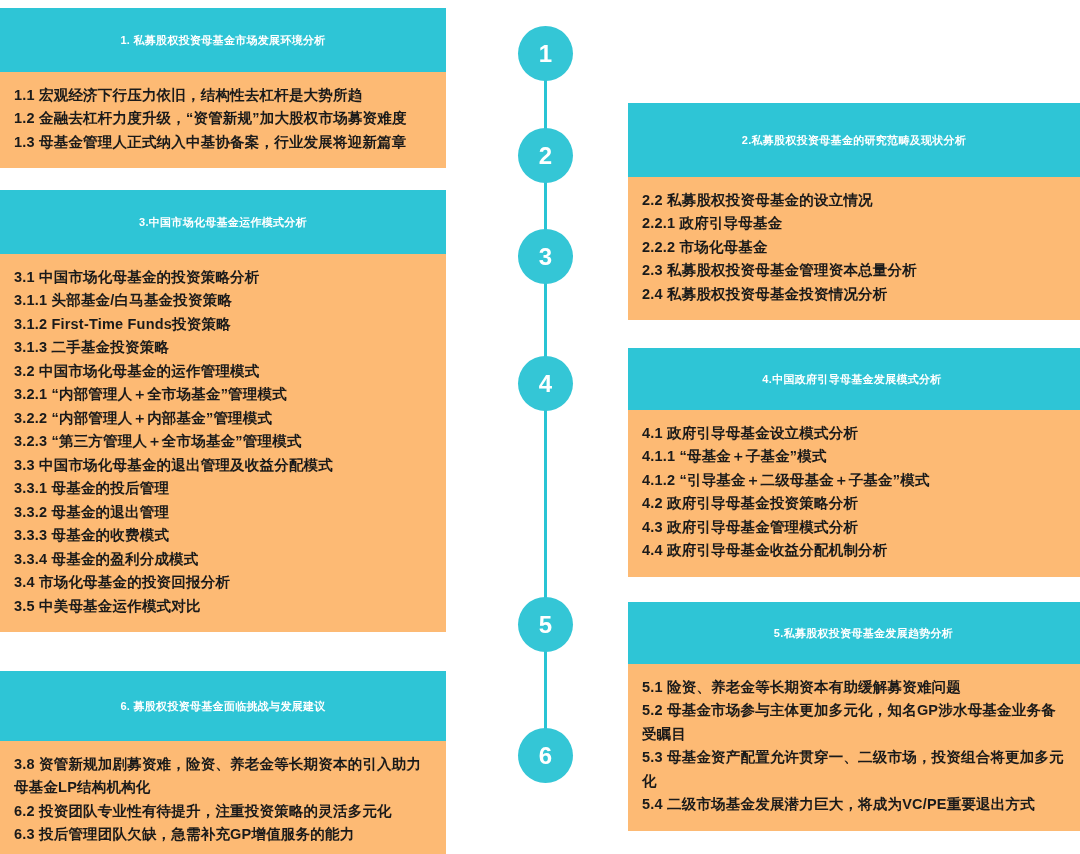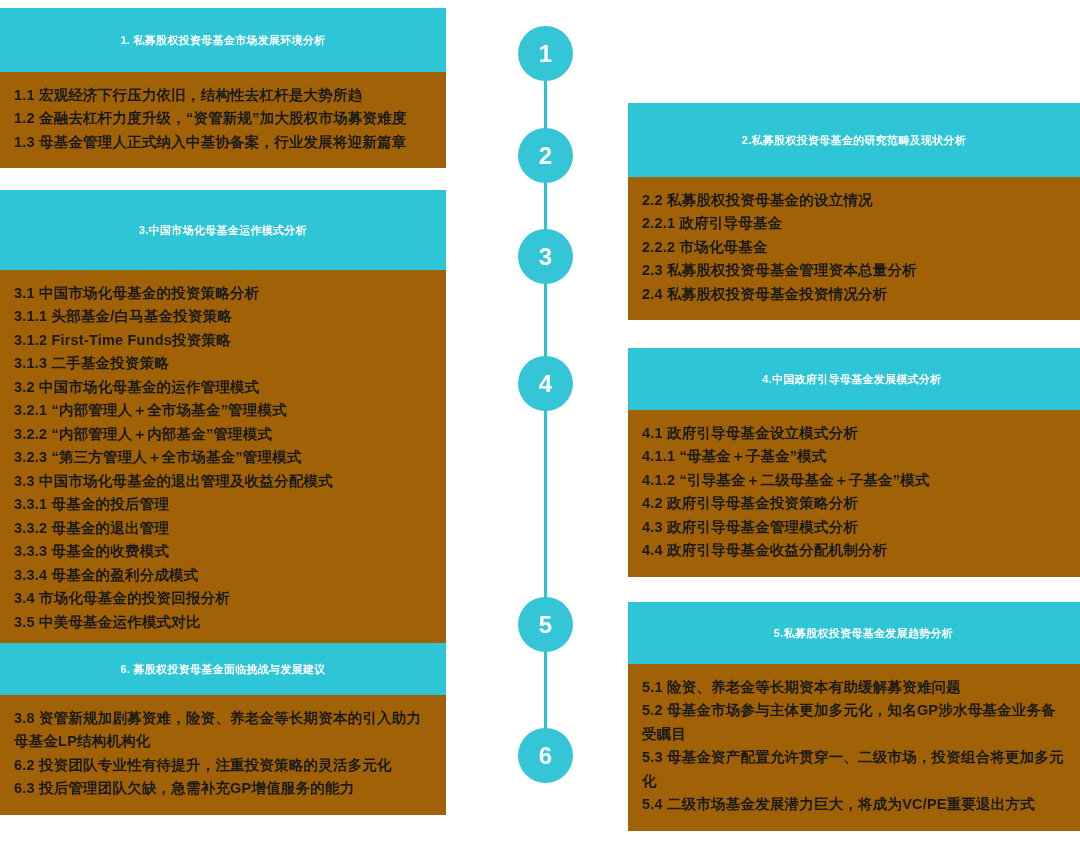--- a/index.html
+++ b/index.html
@@ -50,21 +50,21 @@
     font-weight: bold;
     font-size: 11px;
     text-align: center;
     display: flex;
     align-items: center;
     justify-content: center;
     padding: 6px 12px;
     letter-spacing: 0.3px;
   }
   .chapter-body {
-    background: #a16207;
+    background: #fdba74;
     padding: 12px 14px 14px 14px;
   }
   .chapter-body .line {
     font-size: 14.5px;
     font-weight: bold;
     color: #1a1a1a;
     line-height: 1.62;
     letter-spacing: 0.2px;
   }
 
@@ -102,21 +102,21 @@
         <div class="chapter-title" style="height: 74px;">2.私募股权投资母基金的研究范畴及现状分析</div>
         <div class="chapter-body">
           <div class="line">2.2 私募股权投资母基金的设立情况</div>
           <div class="line">2.2.1 政府引导母基金</div>
           <div class="line">2.2.2 市场化母基金</div>
           <div class="line">2.3 私募股权投资母基金管理资本总量分析</div>
           <div class="line">2.4 私募股权投资母基金投资情况分析</div>
         </div>
       </div>
       <div class="chapter left" style="top: 190px;">
-        <div class="chapter-title" style="height: 80px;">3.中国市场化母基金运作模式分析</div>
+        <div class="chapter-title" style="height: 64px;">3.中国市场化母基金运作模式分析</div>
         <div class="chapter-body">
           <div class="line">3.1 中国市场化母基金的投资策略分析</div>
           <div class="line">3.1.1 头部基金/白马基金投资策略</div>
           <div class="line">3.1.2 First-Time Funds投资策略</div>
           <div class="line">3.1.3 二手基金投资策略</div>
           <div class="line">3.2 中国市场化母基金的运作管理模式</div>
           <div class="line">3.2.1 “内部管理人＋全市场基金”管理模式</div>
           <div class="line">3.2.2 “内部管理人＋内部基金”管理模式</div>
           <div class="line">3.2.3 “第三方管理人＋全市场基金”管理模式</div>
           <div class="line">3.3 中国市场化母基金的退出管理及收益分配模式</div>
@@ -142,21 +142,21 @@
       <div class="chapter right" style="top: 602px;">
         <div class="chapter-title" style="height: 62px; padding-left: 31px;">5.私募股权投资母基金发展趋势分析</div>
         <div class="chapter-body">
           <div class="line">5.1 险资、养老金等长期资本有助缓解募资难问题</div>
           <div class="line">5.2 母基金市场参与主体更加多元化，知名GP涉水母基金业务备受瞩目</div>
           <div class="line">5.3 母基金资产配置允许贯穿一、二级市场，投资组合将更加多元化</div>
           <div class="line">5.4 二级市场基金发展潜力巨大，将成为VC/PE重要退出方式</div>
         </div>
       </div>
       <div class="chapter left" style="top: 643px;">
-        <div class="chapter-title" style="height: 52px;">6. 募股权投资母基金面临挑战与发展建议</div>
+        <div class="chapter-title" style="height: 70px; margin-top: 28px;">6. 募股权投资母基金面临挑战与发展建议</div>
         <div class="chapter-body">
           <div class="line">3.8 资管新规加剧募资难，险资、养老金等长期资本的引入助力母基金LP结构机构化</div>
           <div class="line">6.2 投资团队专业性有待提升，注重投资策略的灵活多元化</div>
           <div class="line">6.3 投后管理团队欠缺，急需补充GP增值服务的能力</div>
         </div>
       </div>
     </div>
 
 </div>
 

